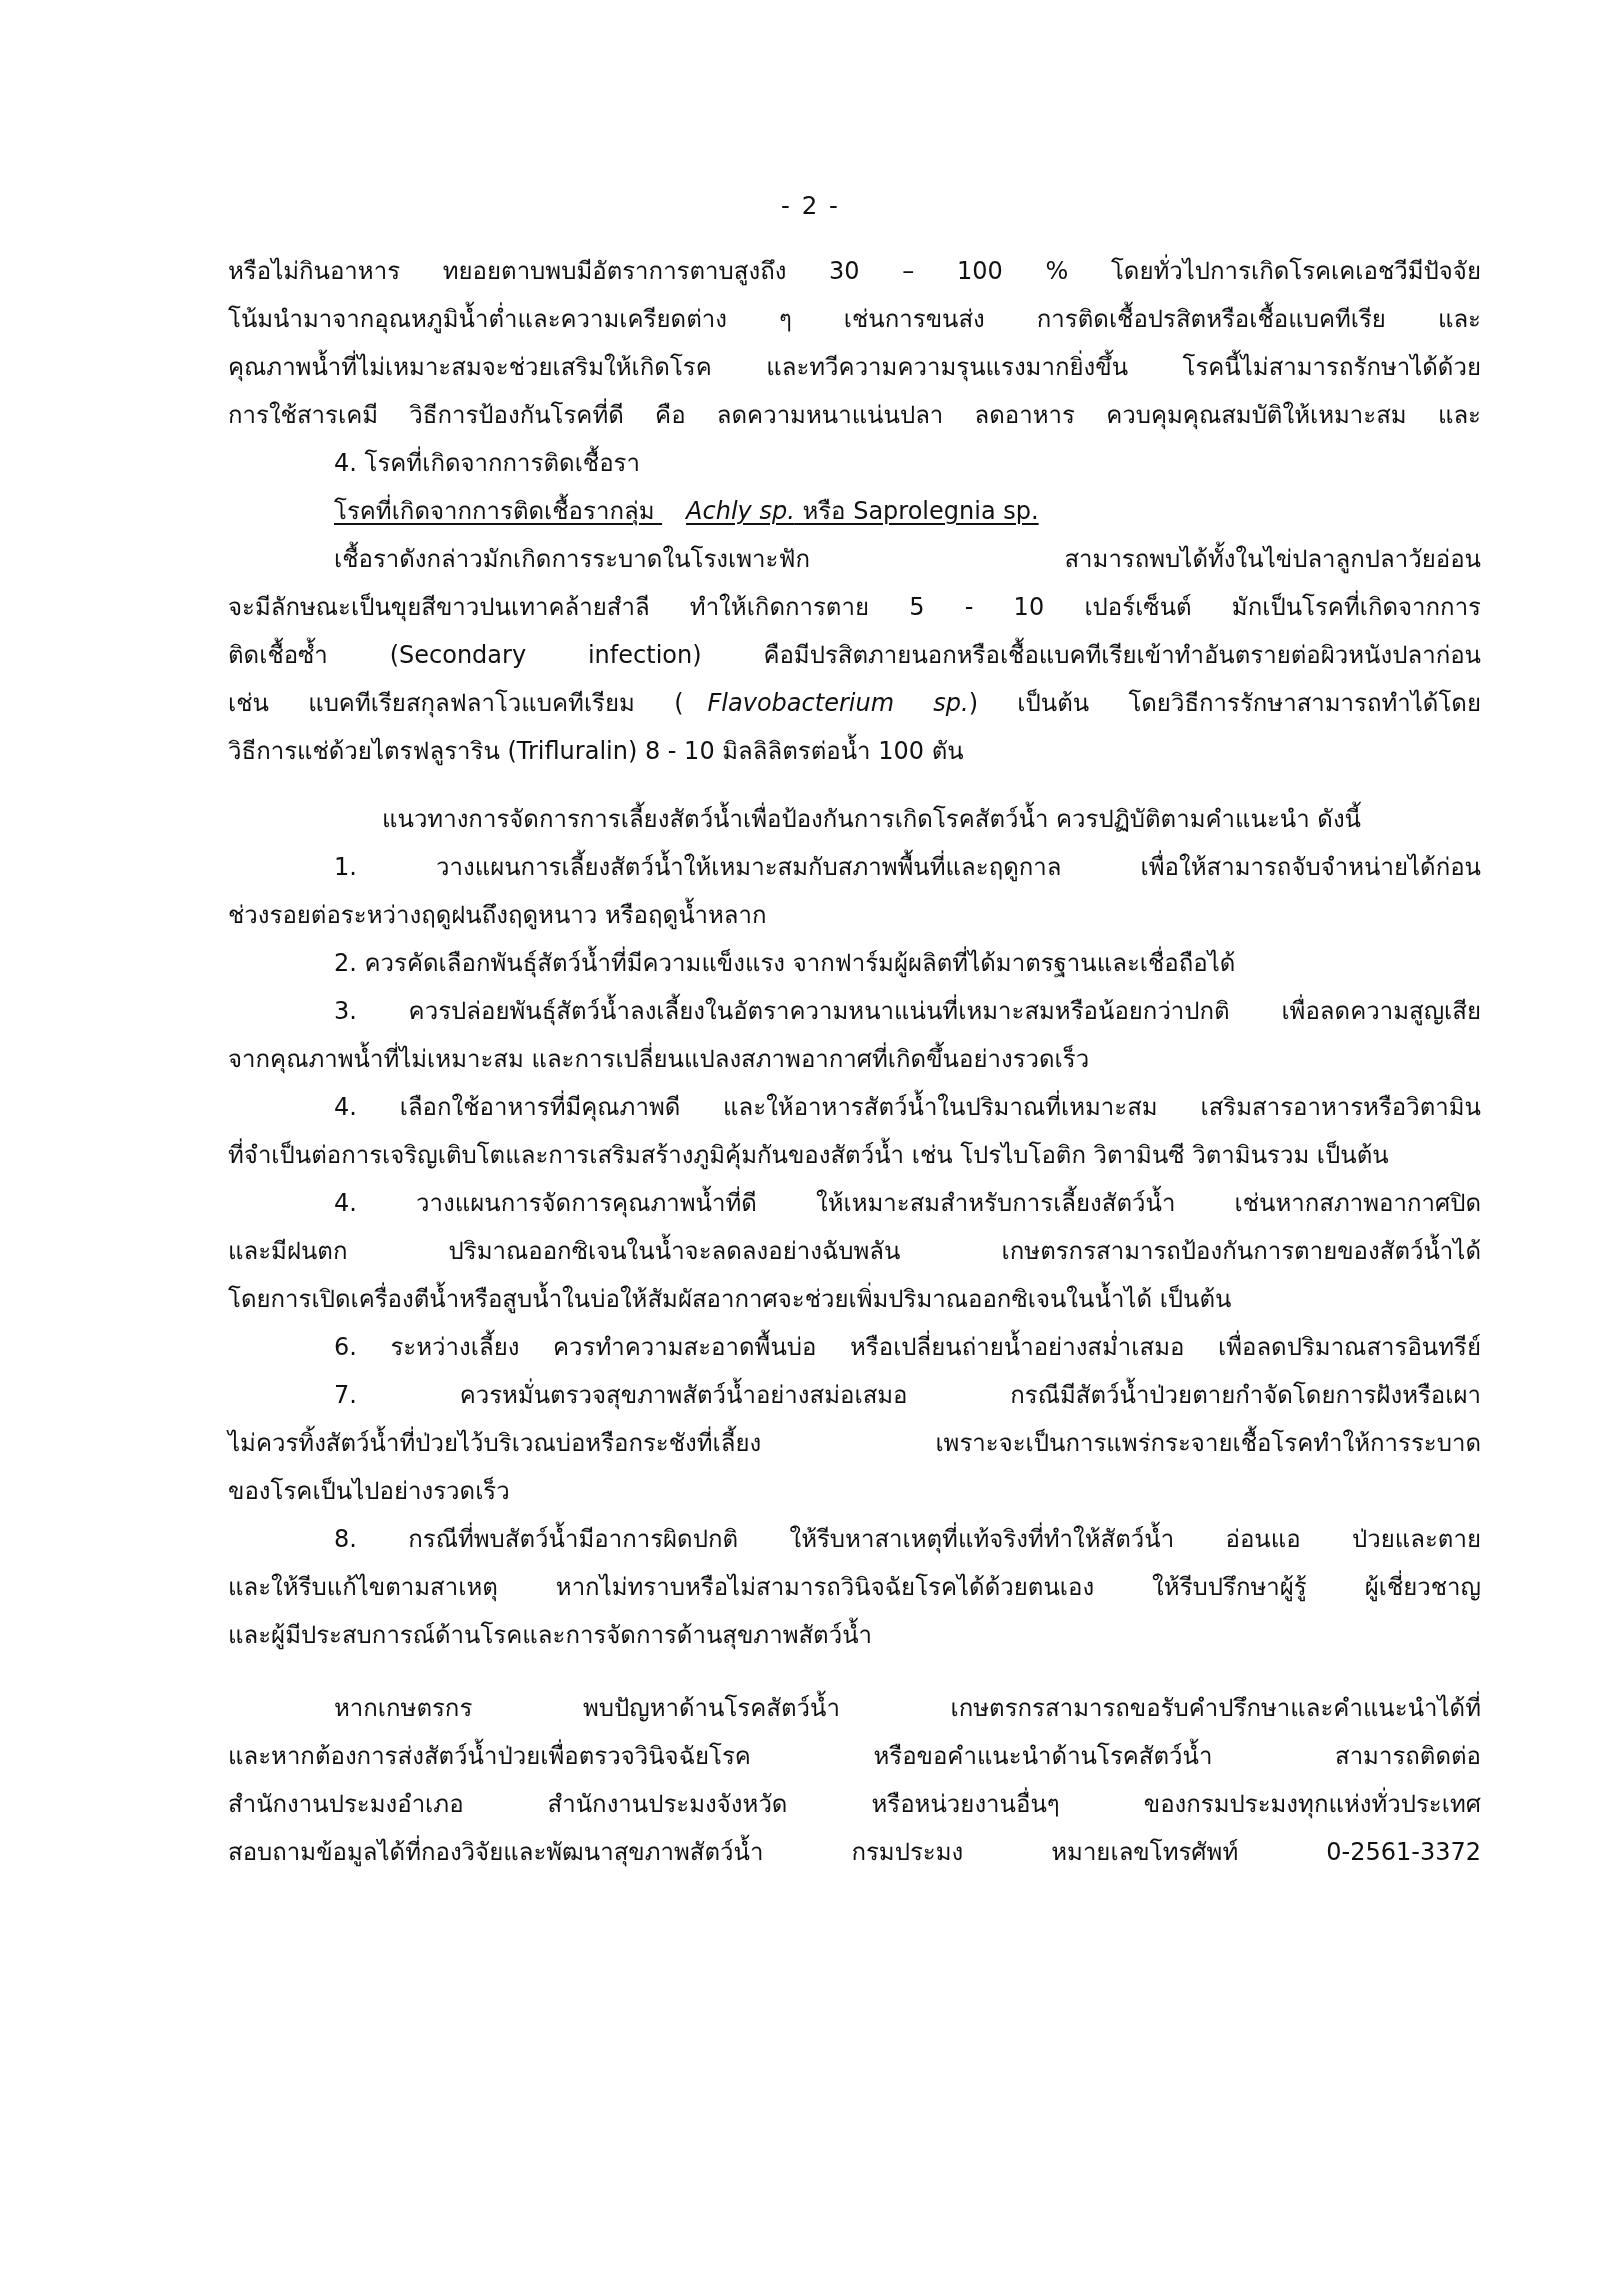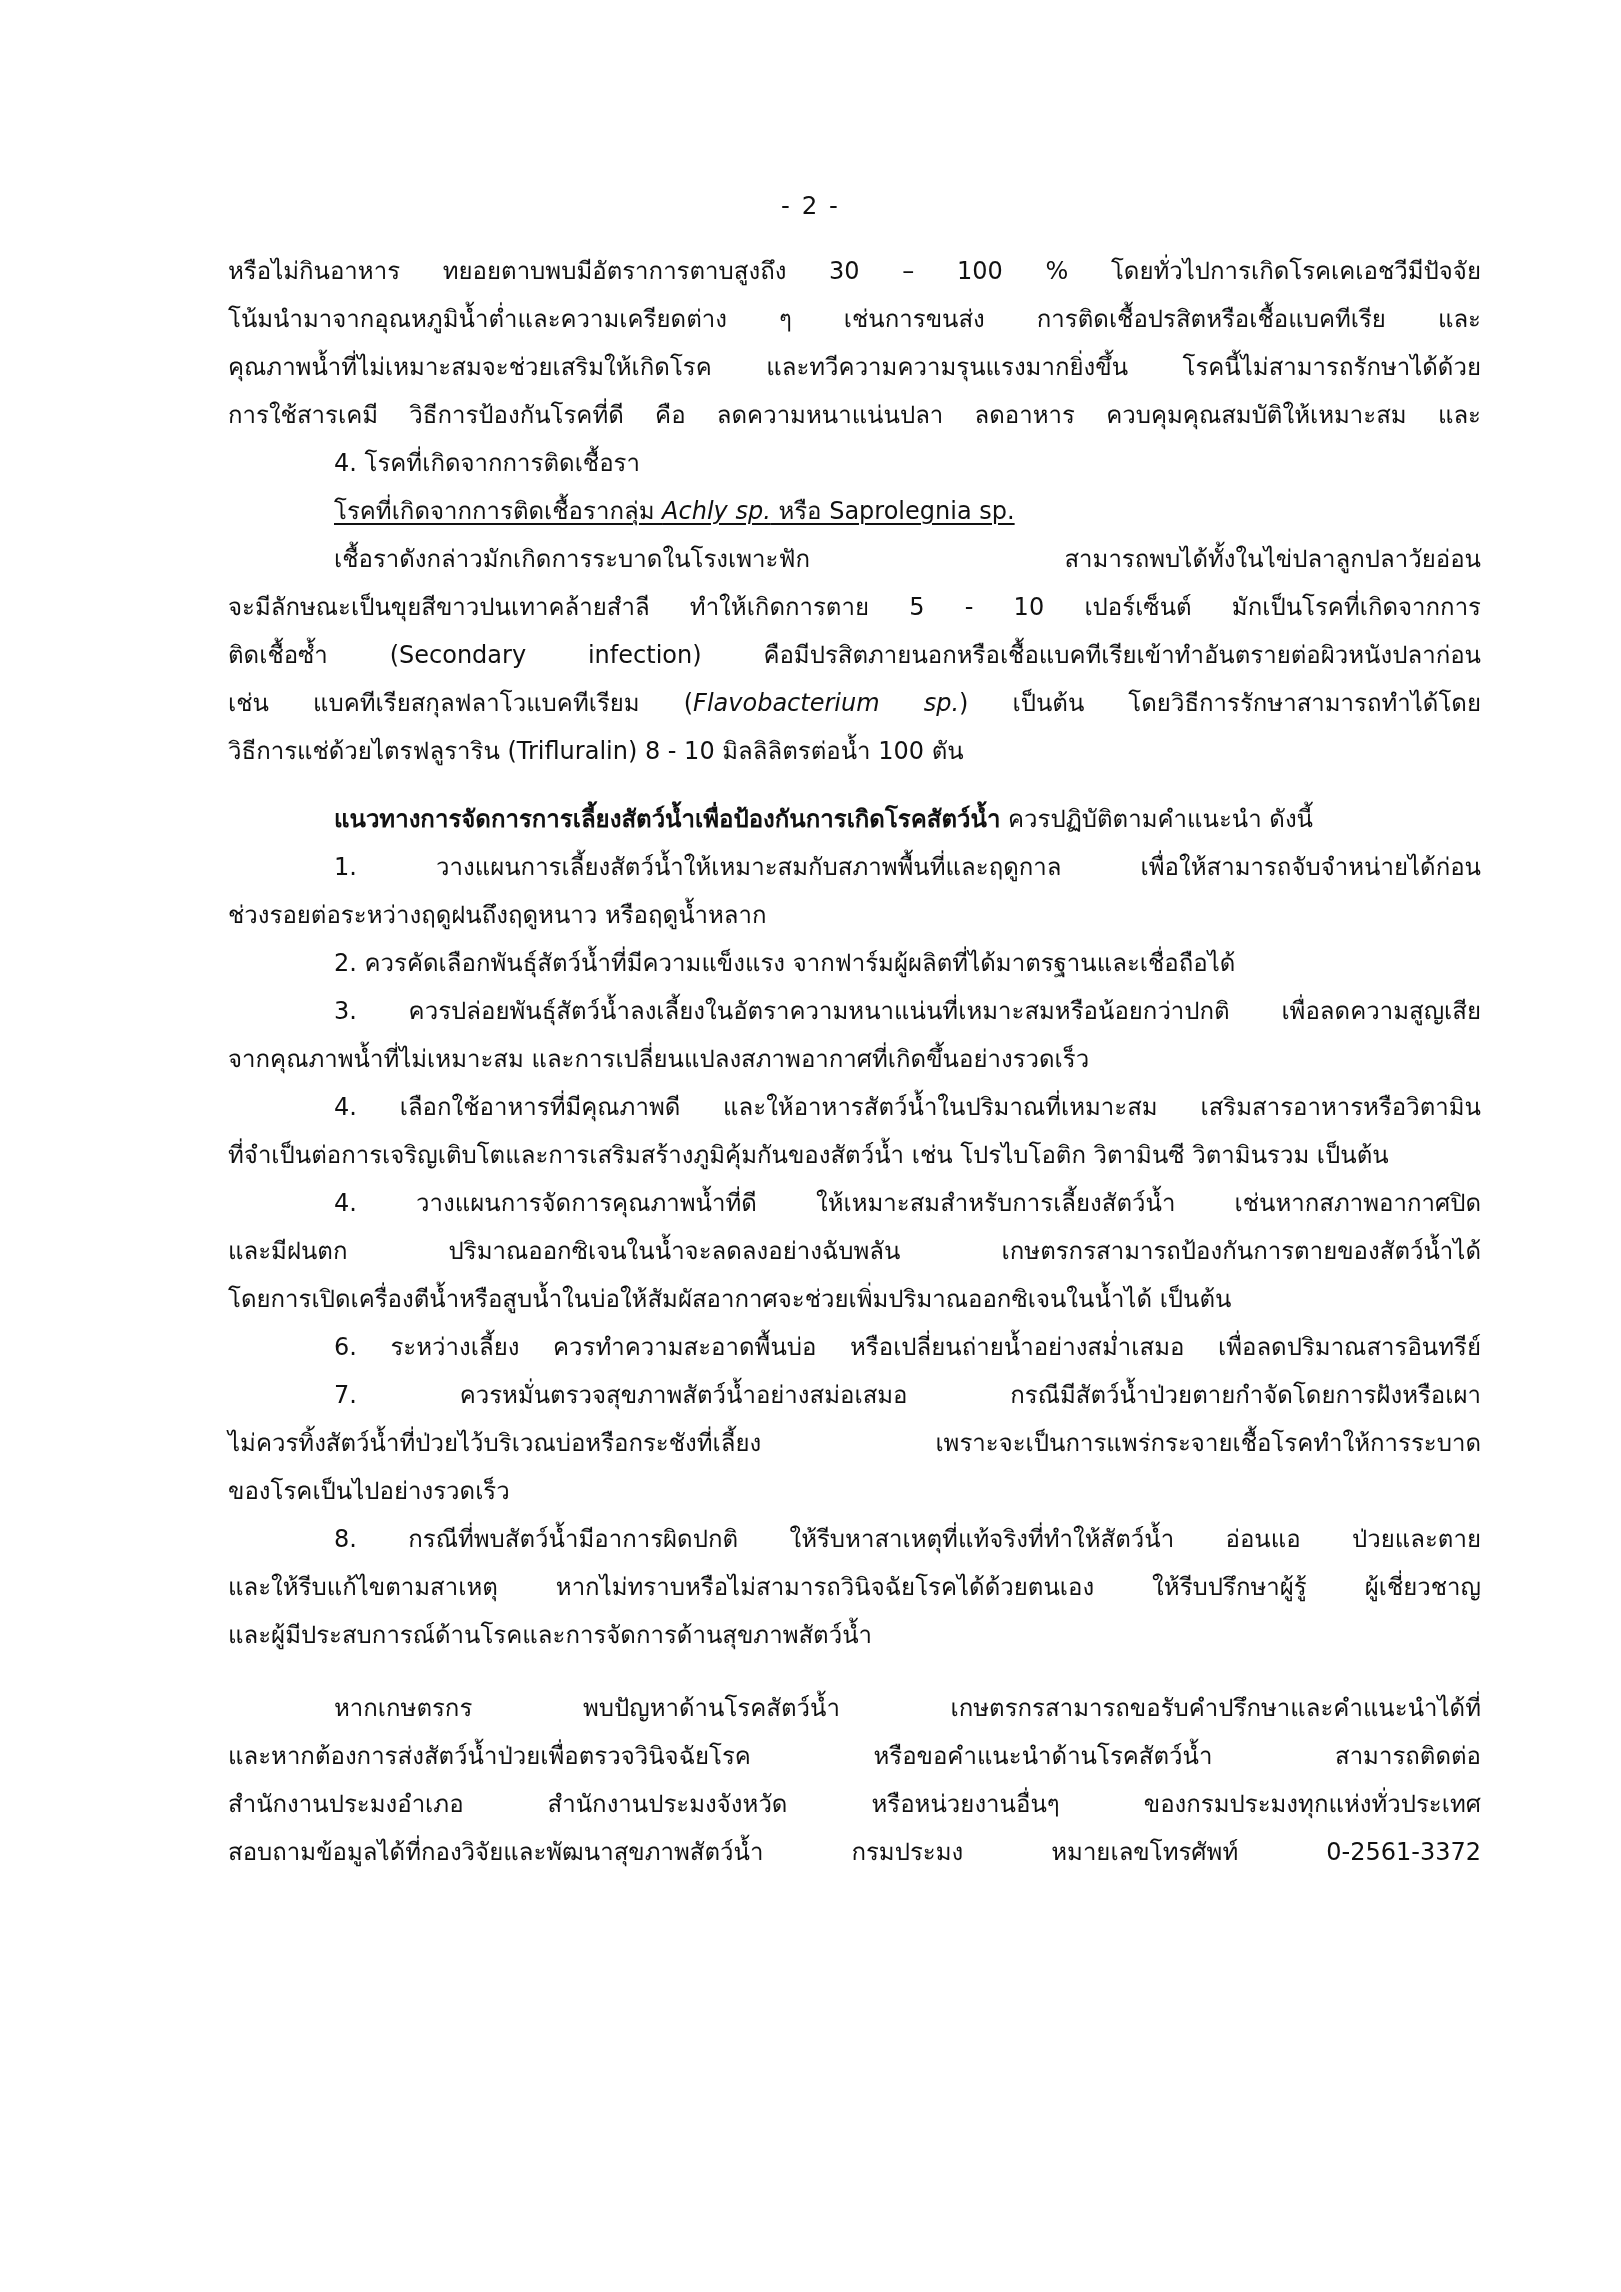--- a/index.html
+++ b/index.html
@@ -37,22 +37,22 @@
       width: 1253px;
       font-size: 24px;
       line-height: 48px;
       text-align: justify;
     }
     .underline {
       text-decoration: underline;
       text-decoration-thickness: 2px;
       text-underline-offset: 3.9px;
     }
-    .italic { font-style: italic; }
-    .bold { font-weight: bold; }
+    .italic { font-style: italic; margin-left: 24px; }
+    .bold { font-weight: normal; margin-left: 48px; }
     .gap { height: 25.5px; }
     .gap-small { height: 19.6px; }
     .justify-line {
       display: block;
       text-align: justify;
       text-align-last: justify;
       white-space: normal;
     }
     .last-line {
       display: block;

